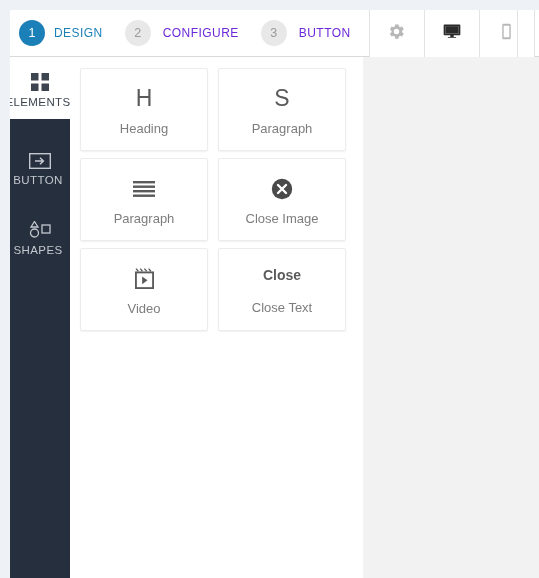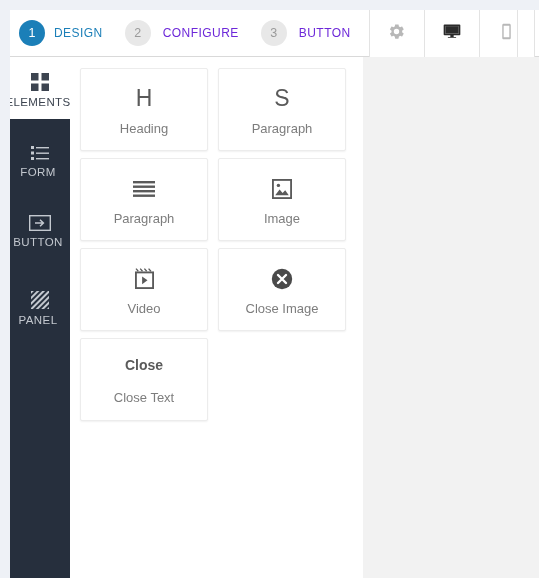--- a/index.html
+++ b/index.html
@@ -217,64 +217,48 @@
           <rect x="10.5" y="0" width="7.5" height="7.5" fill="#3c4450"></rect>
           <rect x="0" y="10.5" width="7.5" height="7.5" fill="#3c4450"></rect>
           <rect x="10.5" y="10.5" width="7.5" height="7.5" fill="#3c4450"></rect>
         </svg>
       </span>
       <span class="side-label">ELEMENTS</span>
     </div>
 
     <div class="spacer-8"></div>
 
-    <div class="side-item">
-      <span class="side-ico">
-        <svg width="18" height="16" viewBox="0 0 18 16">
-          <rect x="0" y="1" width="3" height="3" fill="#c3c8cf"></rect>
-          <rect x="5" y="2" width="13" height="1.4" fill="#c3c8cf"></rect>
-          <rect x="0" y="6.5" width="3" height="3" fill="#c3c8cf"></rect>
-          <rect x="5" y="7.5" width="13" height="1.4" fill="#c3c8cf"></rect>
-          <rect x="0" y="12" width="3" height="3" fill="#c3c8cf"></rect>
-          <rect x="5" y="13" width="13" height="1.4" fill="#c3c8cf"></rect>
-        </svg>
-      </span>
-      <span class="side-label">FORM</span>
-    </div>
 
     <div class="spacer-8"></div>
 
     <div class="side-item">
       <span class="side-ico">
         <svg width="22" height="16" viewBox="0 0 22 16">
           <rect x="0.7" y="0.7" width="20.6" height="14.6" fill="none" stroke="#c3c8cf" stroke-width="1.4"></rect>
           <path d="M6 8h8M11 4.8L14.4 8 11 11.2" fill="none" stroke="#c3c8cf" stroke-width="1.5"></path>
         </svg>
       </span>
       <span class="side-label">BUTTON</span>
     </div>
 
     <div class="spacer-8"></div>
 
-
-    <div class="spacer-8"></div>
-
     <div class="side-item">
       <span class="side-ico">
-        <svg width="18" height="18" viewBox="0 0 18 18">
-          <defs>
-            <pattern id="hatch" width="4" height="4" patternUnits="userSpaceOnUse" patternTransform="rotate(45)">
-              <rect width="2" height="4" fill="#c3c8cf"></rect>
-            </pattern>
-          </defs>
-          <rect x="0" y="0" width="18" height="18" fill="url(#hatch)"></rect>
-        </svg>
-      </span>
-      <span class="side-label">PANEL</span>
-    </div>
+        <svg width="22" height="18" viewBox="0 0 22 18">
+          <path d="M5.5 0.5L9 6H2z" fill="none" stroke="#c3c8cf" stroke-width="1.3"></path>
+          <circle cx="5.5" cy="12" r="4" fill="none" stroke="#c3c8cf" stroke-width="1.3"></circle>
+          <rect x="13" y="4" width="8" height="8" fill="none" stroke="#c3c8cf" stroke-width="1.3"></rect>
+        </svg>
+      </span>
+      <span class="side-label">SHAPES</span>
+    </div>
+
+    <div class="spacer-8"></div>
+
 
   </div>
 
   <div class="panel">
     <div class="cards">
 
       <div class="card">
         <span class="card-ico">
           <span class="card-glyph">H</span>
         </span>
@@ -294,52 +278,42 @@
             <rect x="0" y="0" width="22" height="2.4"></rect>
             <rect x="0" y="4.5" width="22" height="2.4"></rect>
             <rect x="0" y="9" width="22" height="2.4"></rect>
             <rect x="0" y="13.5" width="22" height="2.4"></rect>
           </svg>
         </span>
         <span class="card-label">Paragraph</span>
       </div>
 
 
-      <div class="card">
-        <span class="card-ico">
-          <svg width="20" height="20" viewBox="0 0 20 20">
-            <rect x="0.9" y="0.9" width="18.2" height="18.2" fill="none" stroke="#5a5a5a" stroke-width="1.9"></rect>
-            <circle cx="6.4" cy="6.4" r="1.7" fill="#5a5a5a"></circle>
-            <path d="M3.2 16.2l4.4-5.6 3 3.5 2.6-2.9 3.6 5z" fill="#5a5a5a"></path>
+
+      <div class="card">
+        <span class="card-ico">
+          <svg width="22" height="22" viewBox="0 0 22 22">
+            <circle cx="11" cy="11" r="10.2" fill="#4a4a4a"></circle>
+            <path d="M7 7l8 8M15 7l-8 8" stroke="#ffffff" stroke-width="2.4" stroke-linecap="round"></path>
           </svg>
         </span>
-        <span class="card-label">Image</span>
+        <span class="card-label">Close Image</span>
       </div>
 
       <div class="card">
         <span class="card-ico">
           <svg width="19" height="21" viewBox="0 0 19 21">
             <path d="M1 0.6l2.3 2.6M5.2 0.6l2.3 2.6M9.4 0.6l2.3 2.6M13.6 0.6l2.3 2.6" stroke="#5a5a5a" stroke-width="1.3" fill="none"></path>
             <rect x="0.9" y="4.4" width="17.2" height="15.7" fill="none" stroke="#5a5a5a" stroke-width="1.9"></rect>
             <path d="M7.1 8.4l5.4 3.9-5.4 3.9z" fill="#5a5a5a"></path>
           </svg>
         </span>
         <span class="card-label">Video</span>
       </div>
 
-      <div class="card">
-        <span class="card-ico">
-          <svg width="22" height="22" viewBox="0 0 22 22">
-            <circle cx="11" cy="11" r="10.2" fill="#4a4a4a"></circle>
-            <path d="M7 7l8 8M15 7l-8 8" stroke="#ffffff" stroke-width="2.4" stroke-linecap="round"></path>
-          </svg>
-        </span>
-        <span class="card-label">Close Image</span>
-      </div>
-
       <div class="card text-only">
         <span class="card-ico">
           <span class="card-glyph small">Close</span>
         </span>
         <span class="card-label">Close Text</span>
       </div>
 
 
     </div>
   </div>

